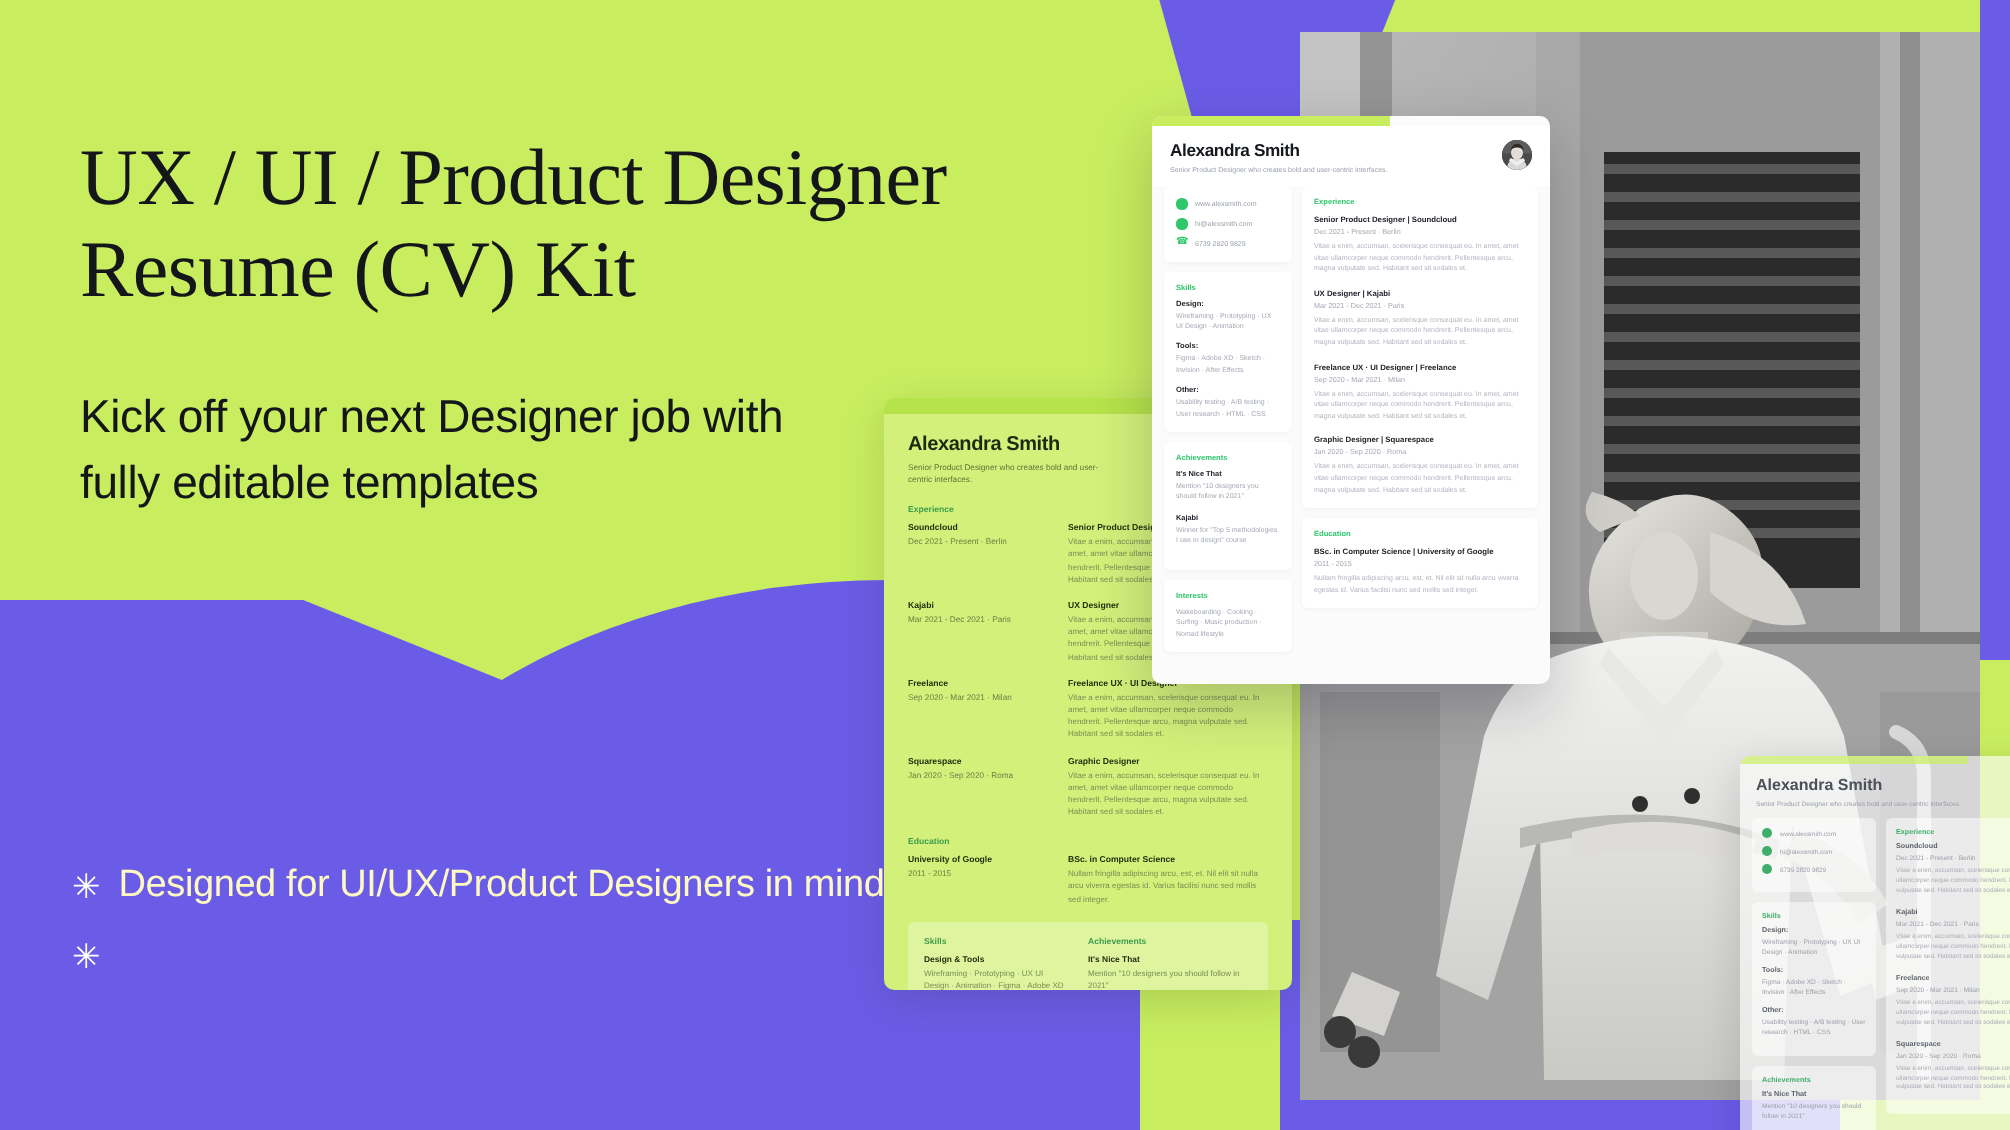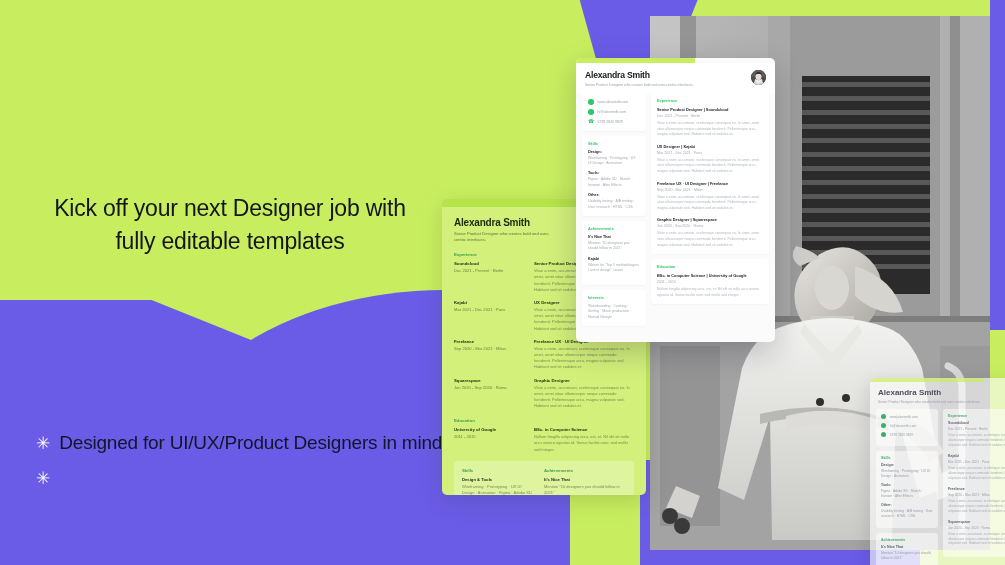--- a/index.html
+++ b/index.html
@@ -51,26 +51,25 @@
   
   .headline{
     position:absolute;left:40px;top:66px;width:470px;
     font-family:"Liberation Serif",serif;
     font-size:40px;line-height:1.14;color:#14161A;letter-spacing:-0.3px;
   }
   .subhead{
     position:absolute;left:40px;top:192px;width:380px;
     font-size:23px;line-height:1.42;color:#14161A;font-weight:400;
     letter-spacing:-0.2px;
-    text-align:center;
   }
   .bullets{position:absolute;left:36px;top:432px;width:420px;}
   .bullet{display:flex;align-items:center;gap:9px;margin-bottom:16px;}
   .bullet .star{color:#fff;font-size:17px;line-height:1;}
-  .bullet .btxt{color:#0f172a;font-size:19px;letter-spacing:-0.2px;}
+  .bullet .btxt{color:#fef9c3;font-size:19px;letter-spacing:-0.2px;}
 
   
   .photo{
     position:absolute;left:650px;top:16px;width:340px;height:534px;
     overflow:hidden;background:#8a8a8a;
   }
   .photo svg{display:block;width:100%;height:100%;}
 
   
   .card{position:absolute;border-radius:5px;overflow:hidden;}
@@ -482,20 +481,21 @@
         <div class="panel">
           <div class="cf-h">Education</div>
           <div class="cf-jt">BSc. in Computer Science | University of Google</div>
           <div class="cf-jd">2011 - 2015</div>
           <div class="cf-jb">Nullam fringilla adipiscing arcu, est, et. Nil elit sit nulla arcu viverra egestas id. Varius facilisi nunc sed mollis sed integer.</div>
         </div>
       </div>
     </div>
   </div>
 
+  <div class="headline">UX / UI / Product Designer Resume (CV) Kit</div>
   <div class="subhead">Kick off your next Designer job with fully editable templates</div>
 
   <div class="bullets">
     <div class="bullet">
       <span class="star">✳</span>
       <span class="btxt">Designed for UI/UX/Product Designers in mind</span>
     </div>
     <div class="bullet">
       <span class="star">✳</span>
     </div>

